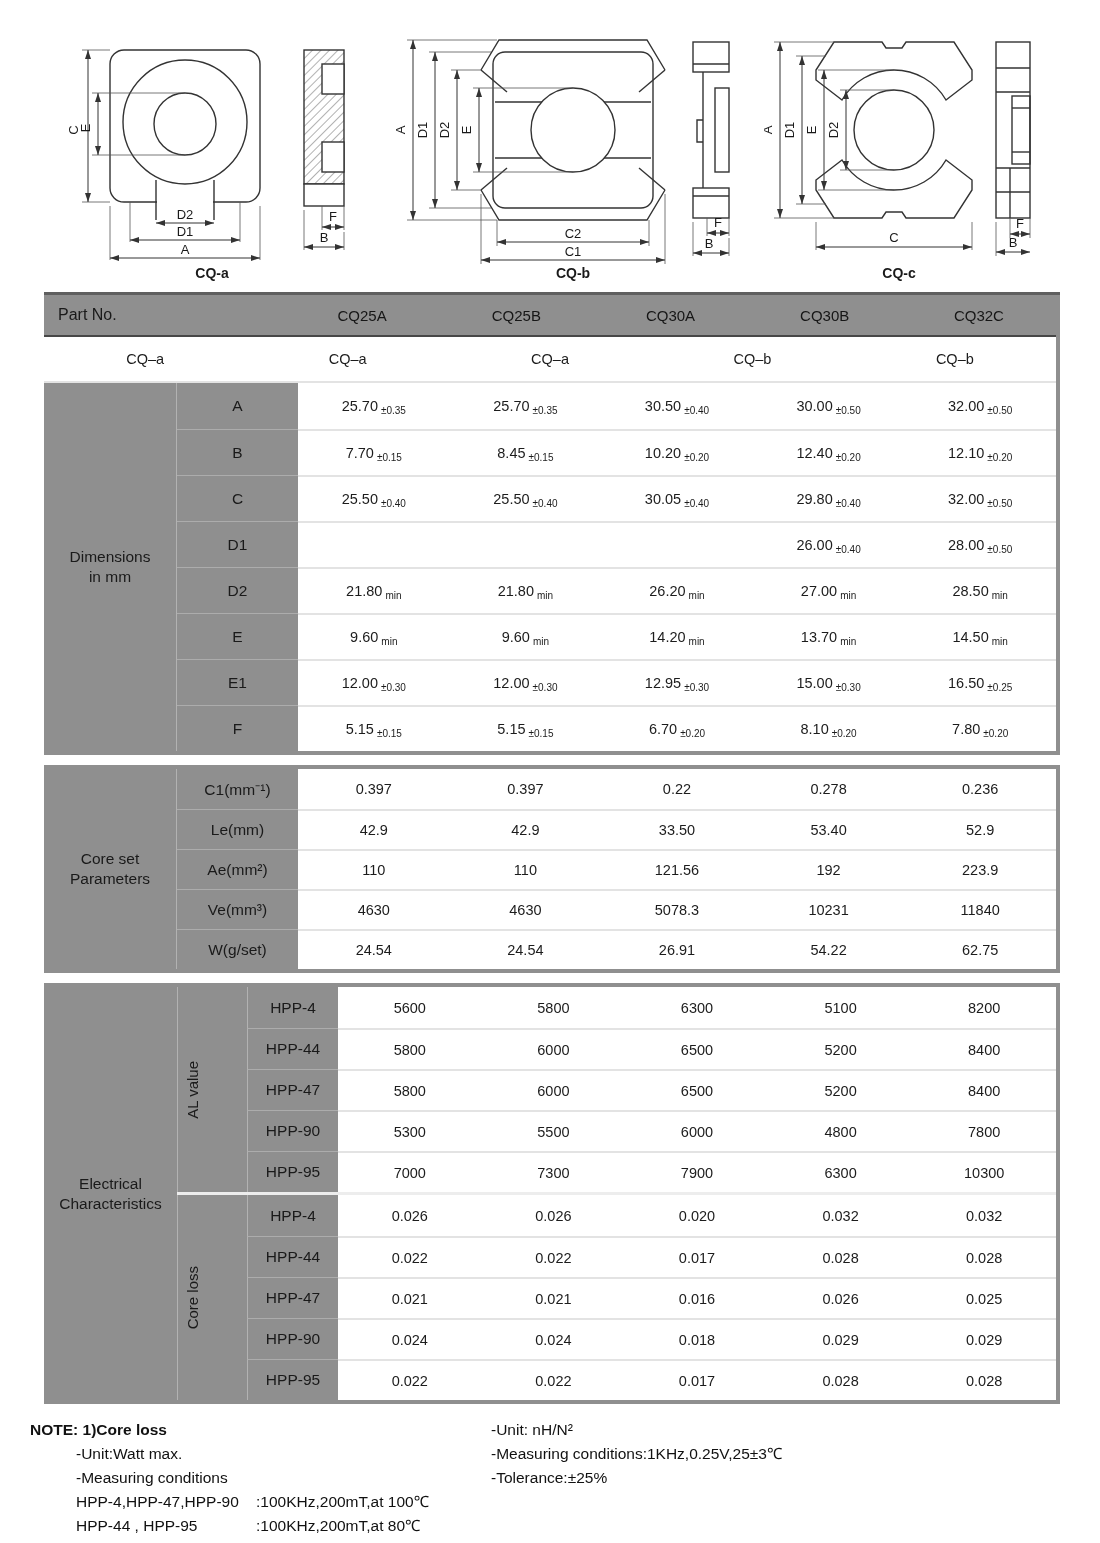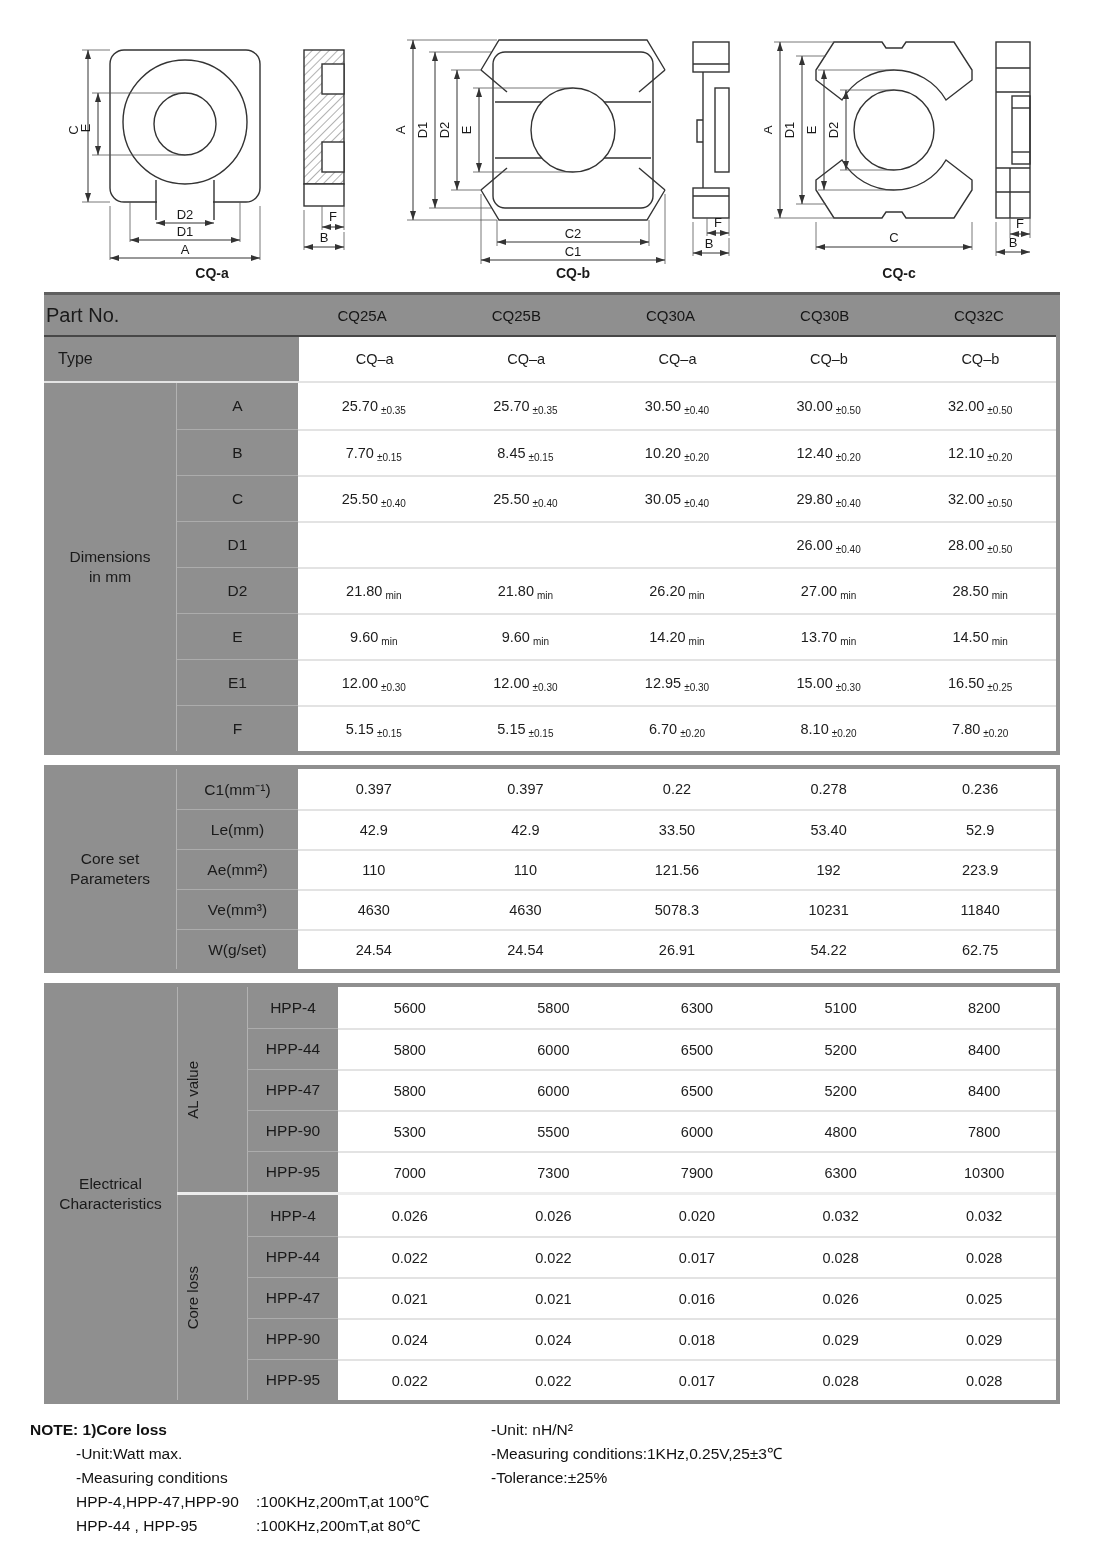--- a/index.html
+++ b/index.html
@@ -10,21 +10,21 @@
   .drawings { display:flex; justify-content:center; align-items:flex-start; gap:26px; padding:8px 0 10px 0; }
   svg text { font-family:"Liberation Sans", sans-serif; font-size:13px; fill:#1a1a1a; }
   svg text.cap { font-weight:bold; font-size:14px; }
 
   
   .block { width:1016px; margin:0 0 10px 44px; background:#8f8f8f; padding:0 4px 4px 0; }
   .block.bt { border-top:3px solid #5f5f5f; }
   .block.pt { padding-top:4px; }
 
   .hrow { display:flex; height:42px; align-items:center; border-bottom:2px solid #474747; }
-  .hlabel { width:241px; padding-left:2px; font-size:20px; }
+  .hlabel { width:241px; padding-left:14px; font-size:16px; }
   .cells { flex:1; display:flex; background:#fff; align-items:center; align-self:stretch; }
   .hcells { background:transparent; }
   .cell { flex:1; text-align:center; font-size:14.5px; color:#1c1c1c; }
   .hcells .cell { font-size:15px; color:#161616; }
   .cv { font-size:14.5px; }
   .ct { font-size:10px; margin-left:3px; position:relative; top:3px; }
 
   .trow-type { display:flex; height:44px; }
   .tlabel { width:255px; display:flex; align-items:center; padding-left:14px; font-size:16px; }
 
@@ -261,21 +261,20 @@
       <div class="hlabel">Part No.</div>
       <div class="cells hcells">
           <div class="cell">CQ25A</div>
           <div class="cell">CQ25B</div>
           <div class="cell">CQ30A</div>
           <div class="cell">CQ30B</div>
           <div class="cell">CQ32C</div>
         </div>
     </div>
     <div class="trow-type">
-      <div class="tlabel">Type</div>
       <div class="cells">
           <div class="cell">CQ–a</div>
           <div class="cell">CQ–a</div>
           <div class="cell">CQ–a</div>
           <div class="cell">CQ–b</div>
           <div class="cell">CQ–b</div>
         </div>
     </div>
     <div class="group">
       <div class="glabel">

